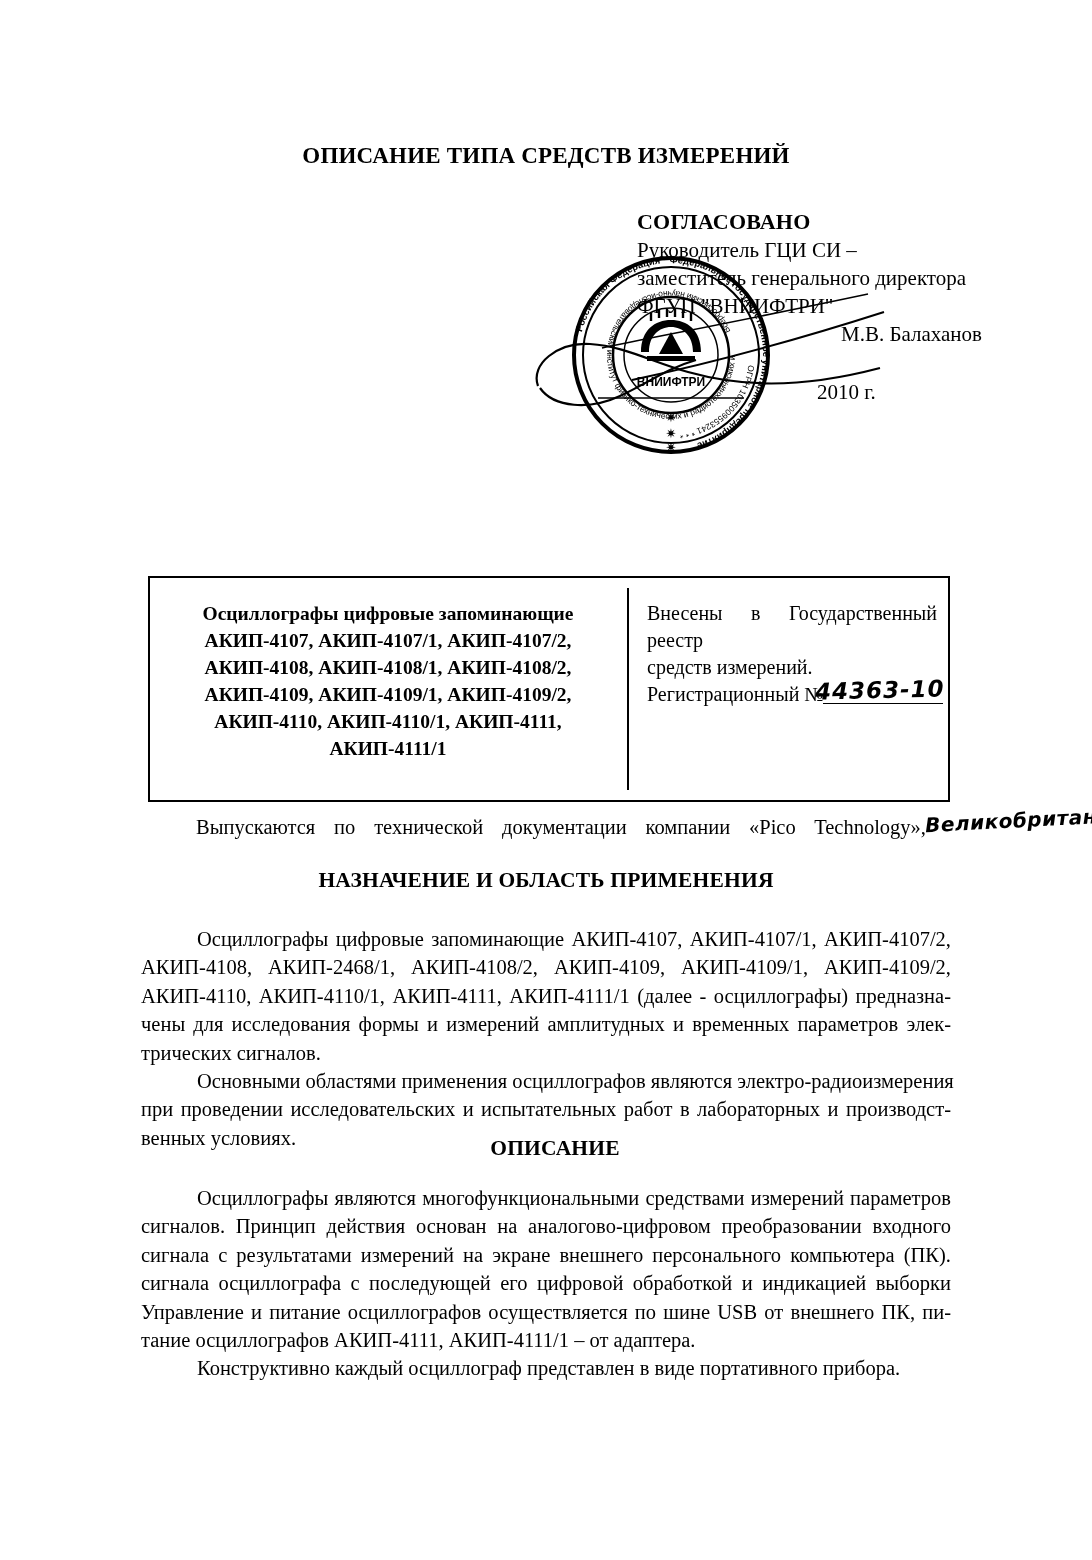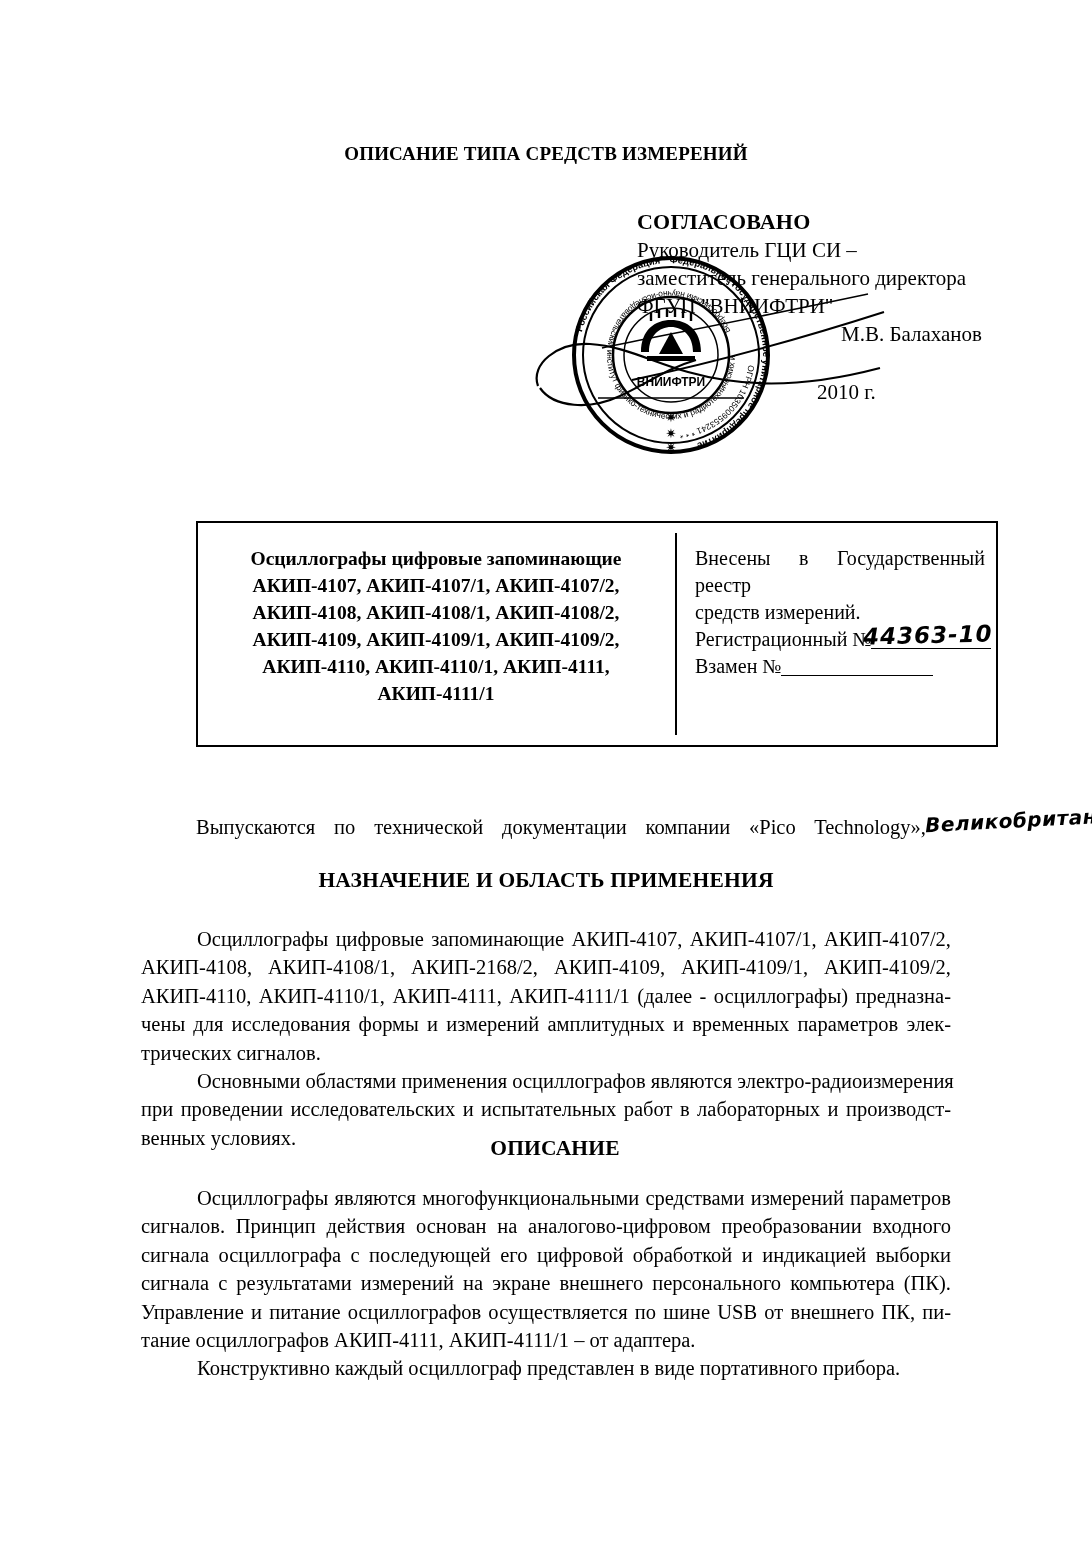--- a/index.html
+++ b/index.html
@@ -21,21 +21,21 @@
   }
 
   
   .doc-title {
     position: absolute;
     left: 0;
     top: 143px;
     width: 1092px;
     text-align: center;
     font-weight: bold;
-    font-size: 19px;
+    font-size: 23px;
     letter-spacing: 0.2px;
   }
 
   
   .approval {
     position: absolute;
     left: 637px;
     top: 208px;
     width: 430px;
     font-size: 21px;
@@ -90,26 +90,25 @@
     top: 268px;
     width: 360px;
     height: 180px;
     pointer-events: none;
   }
 
   
   .reg-table {
     position: absolute;
     left: 148px;
-    top: 521px;
+    top: 576px;
     width: 802px;
     height: 226px;
     border: 2px solid #000;
     box-sizing: border-box;
-    margin-left: 48px;
   }
   .reg-divider {
     position: absolute;
     left: 477px;
     top: 10px;
     bottom: 10px;
     width: 2px;
     background: #000;
   }
   .reg-left {
@@ -305,45 +304,42 @@
       <div>АКИП-4111/1</div>
     </div>
 
     <div class="reg-right">
       <div class="reg-line-justify">Внесены в   Государственный реестр</div>
       <div>средств измерений.</div>
       <div class="reg-field">
         <span>Регистрационный №</span><span class="blank-rule" style="width:120px"></span>
         <span class="hand hand-reg">44363-10</span>
       </div>
-      <div class="reg-field">
-        <span>Взамен №</span><span class="blank-rule" style="width:152px"></span>
-      </div>
     </div>
   </div>
 
   <div class="pico-line">Выпускаются по  технической  документации  компании  «Pico Technology»,</div>
   <div class="hand-country">Великобритания</div>
 
   <div class="section-heading" id="heading-purpose">НАЗНАЧЕНИЕ И ОБЛАСТЬ ПРИМЕНЕНИЯ</div>
   <div class="body-block" id="block-purpose">
     <div class="para-line indent">Осциллографы цифровые запоминающие АКИП-4107, АКИП-4107/1, АКИП-4107/2,</div>
-    <div class="para-line">АКИП-4108,  АКИП-4108/1,  АКИП-2168/2,    АКИП-4109,  АКИП-4109/1,  АКИП-4109/2,</div>
+    <div class="para-line">АКИП-4108,  АКИП-2468/1,  АКИП-4108/2,    АКИП-4109,  АКИП-4109/1,  АКИП-4109/2,</div>
     <div class="para-line">АКИП-4110, АКИП-4110/1, АКИП-4111, АКИП-4111/1 (далее - осциллографы) предназна-</div>
     <div class="para-line">чены для исследования формы и измерений амплитудных и временных параметров элек-</div>
     <div class="para-line last">трических сигналов.</div>
     <div class="para-line indent">Основными областями применения осциллографов являются электро-радиоизмерения</div>
     <div class="para-line">при проведении исследовательских и испытательных работ в лабораторных и производст-</div>
     <div class="para-line last">венных условиях.</div>
   </div>
 
   <div class="section-heading" id="heading-description">ОПИСАНИЕ</div>
   <div class="body-block" id="block-description">
     <div class="para-line indent">Осциллографы являются многофункциональными средствами измерений параметров</div>
     <div class="para-line">сигналов. Принцип действия   основан на аналогово-цифровом преобразовании входного</div>
+    <div class="para-line">сигнала с результатами измерений на экране внешнего персонального компьютера (ПК).</div>
     <div class="para-line">сигнала осциллографа с последующей его цифровой обработкой и индикацией выборки</div>
-    <div class="para-line">сигнала с результатами измерений на экране внешнего персонального компьютера (ПК).</div>
     <div class="para-line">Управление и питание осциллографов осуществляется по шине USB  от внешнего ПК, пи-</div>
     <div class="para-line last">тание осциллографов АКИП-4111, АКИП-4111/1 – от адаптера.</div>
     <div class="para-line indent last">Конструктивно каждый осциллограф представлен в виде портативного прибора.</div>
   </div>
 
 </div>
 
 </body></html>

